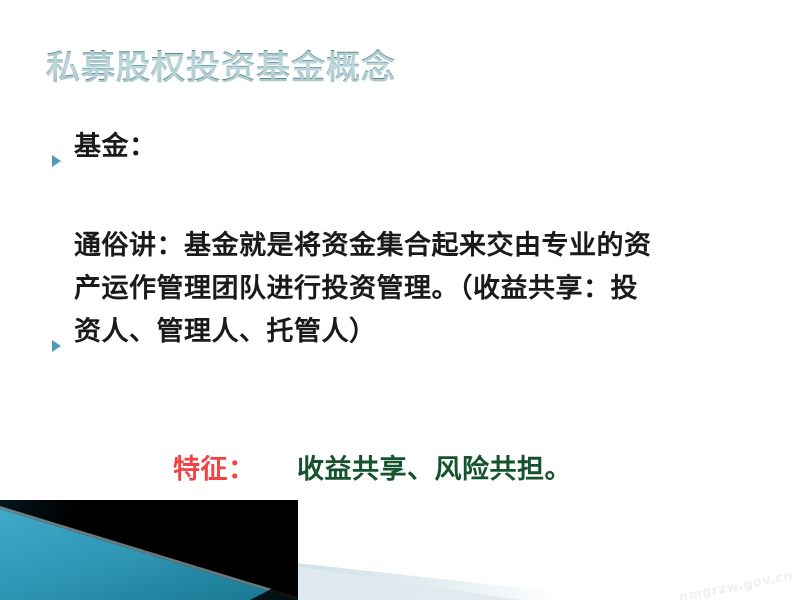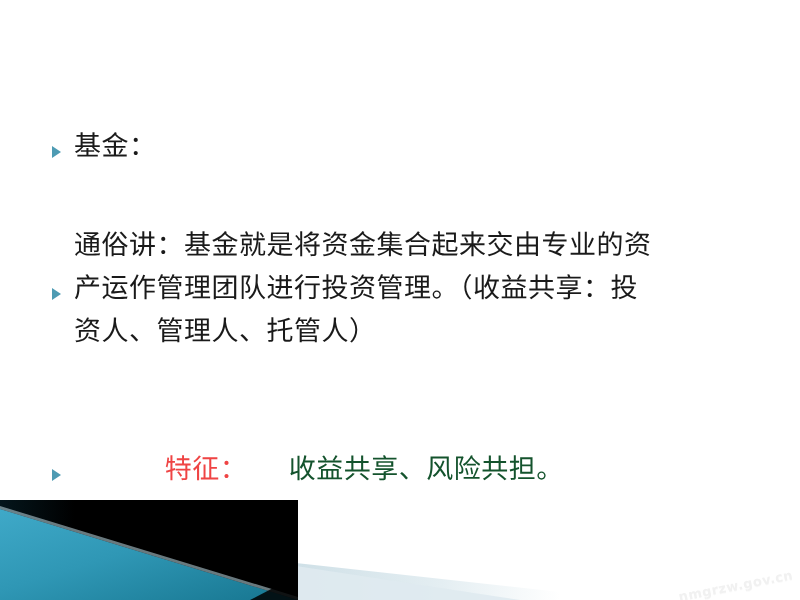--- a/index.html
+++ b/index.html
@@ -43,22 +43,23 @@
   
   .body-list {
     position: absolute;
     left: 52px;
     top: 124px;
     width: 712px;
   }
 
   .bullet-row {
     display: flex;
-    align-items: center;
+    align-items: flex-end;
     margin-bottom: 0;
+    font-weight: bold;
   }
   .bullet-row.b0 { margin-top: 0px; }
   .bullet-row.b1 { margin-top: 56px; }
   .bullet-row.b2 { margin-top: 52px; }
   .bullet-row.b3 { margin-top: 40px; }
 
   .bullet-marker {
     flex: 0 0 auto;
     width: 22px;
     padding-top: 13px;
@@ -109,20 +110,21 @@
     transform-origin: right bottom;
     text-shadow: 0 1px 0 rgba(0,0,0,0.025);
     white-space: nowrap;
   }
 </style>
 </head>
 <body>
 
 <div class="slide">
 
+  <div class="slide-title">私募股权投资基金概念</div>
 
   <div class="body-list">
 
     <div class="bullet-row b0">
       <div class="bullet-marker">
         <span class="tri"></span>
       </div>
       <div class="bullet-text">
         <span class="line">基金：</span>
       </div>

